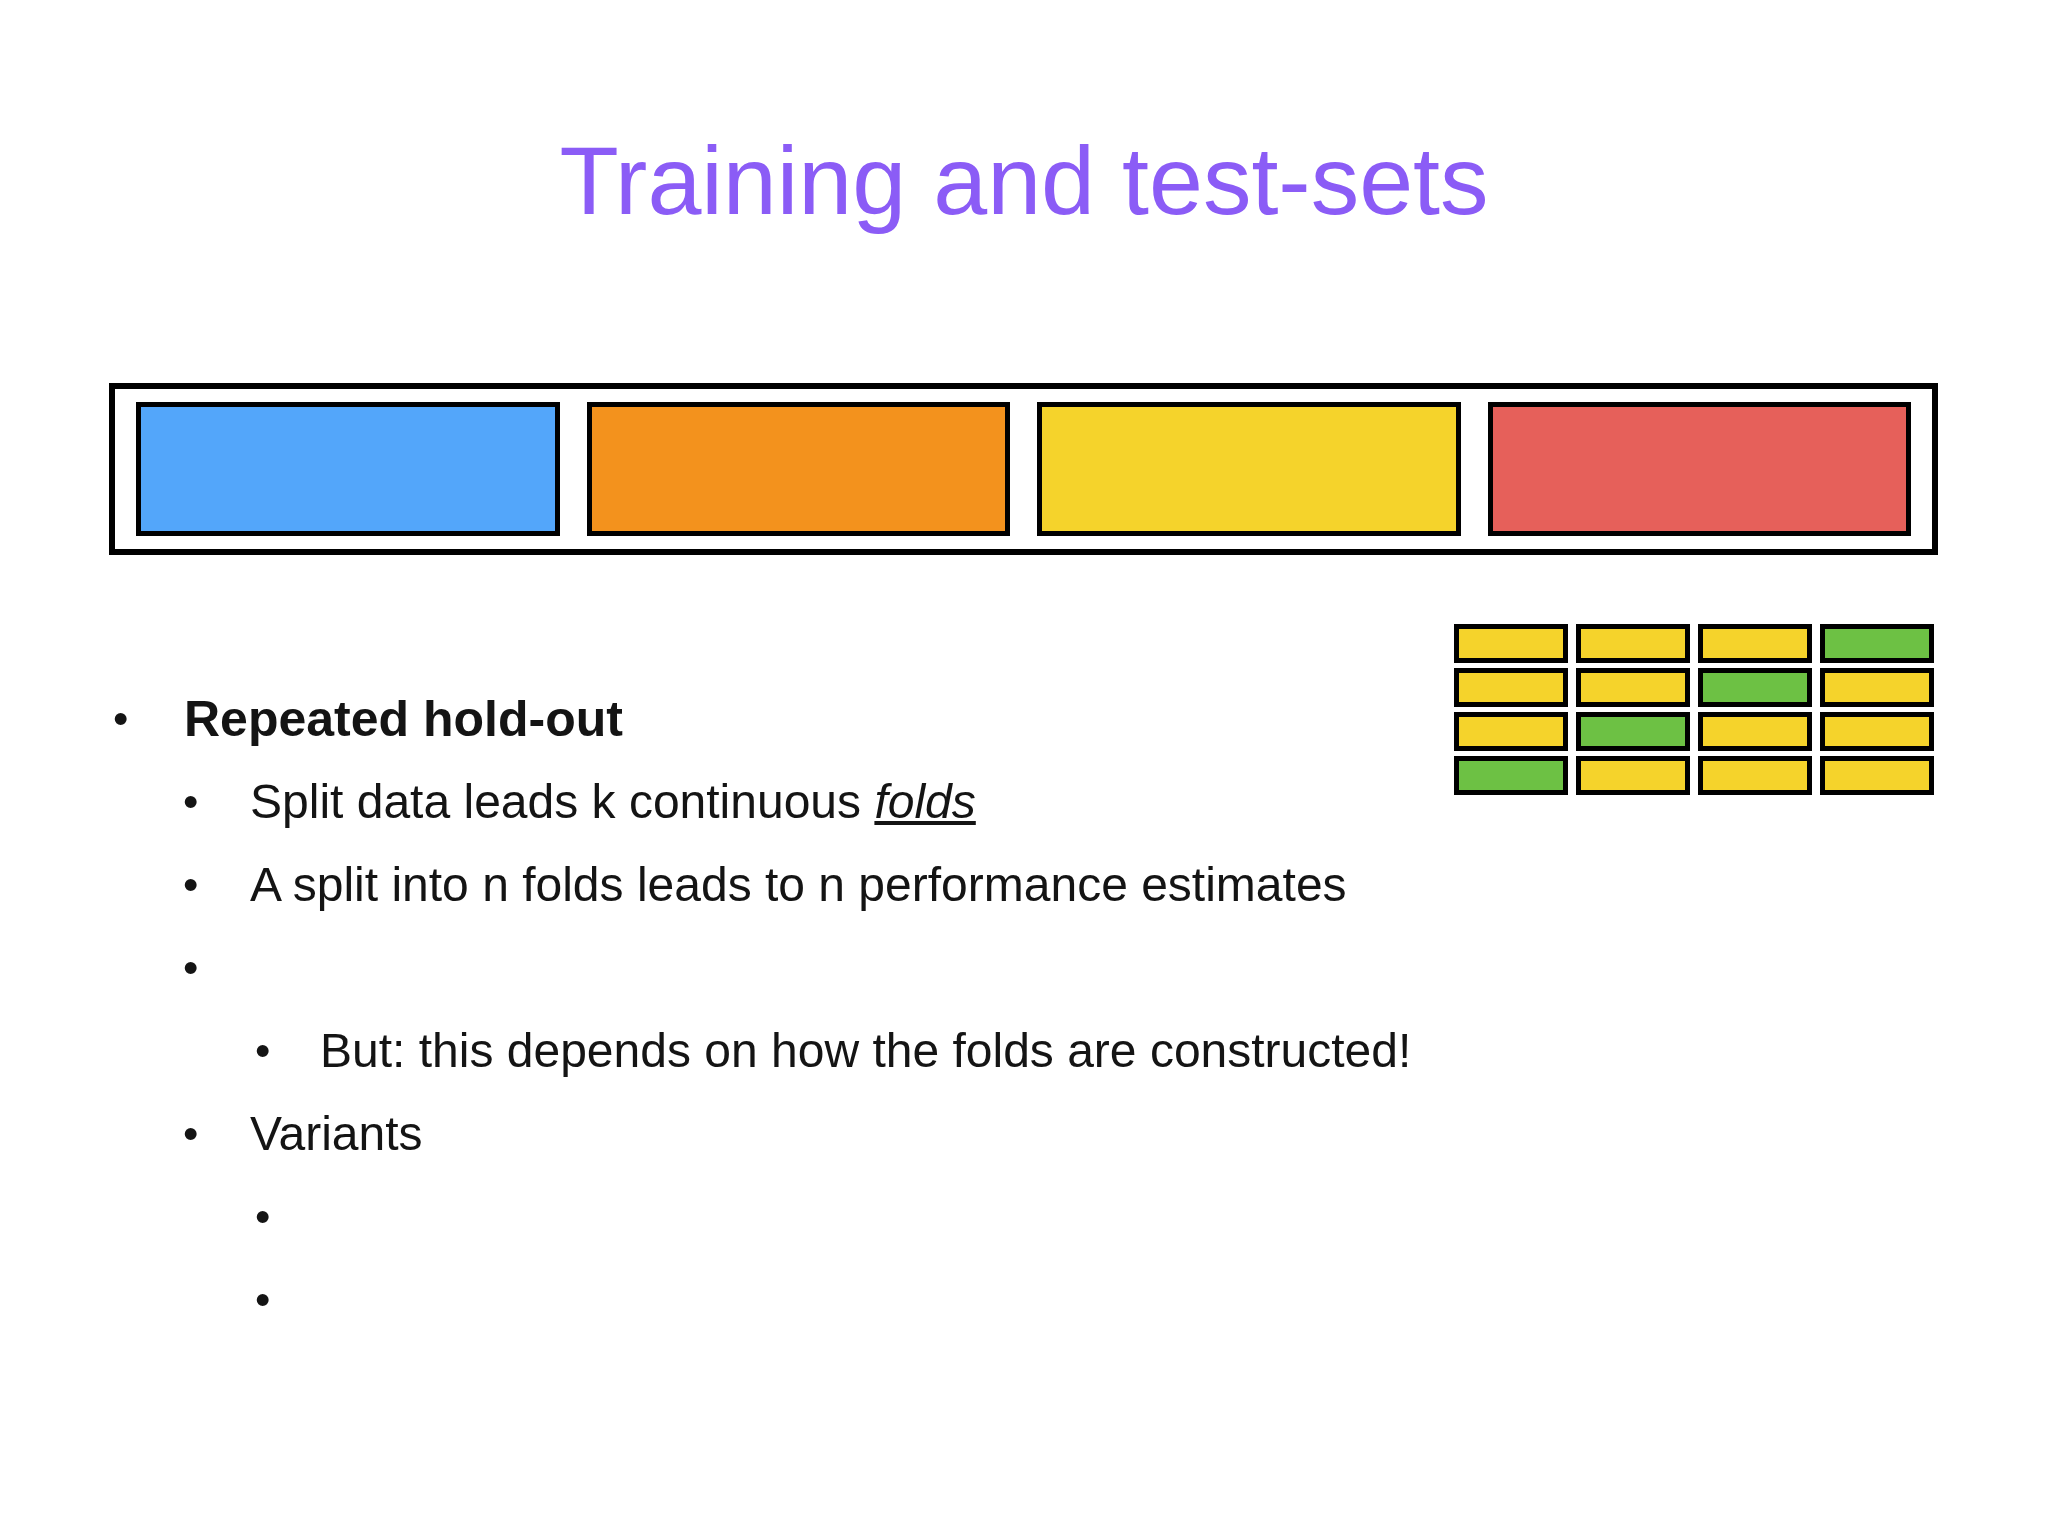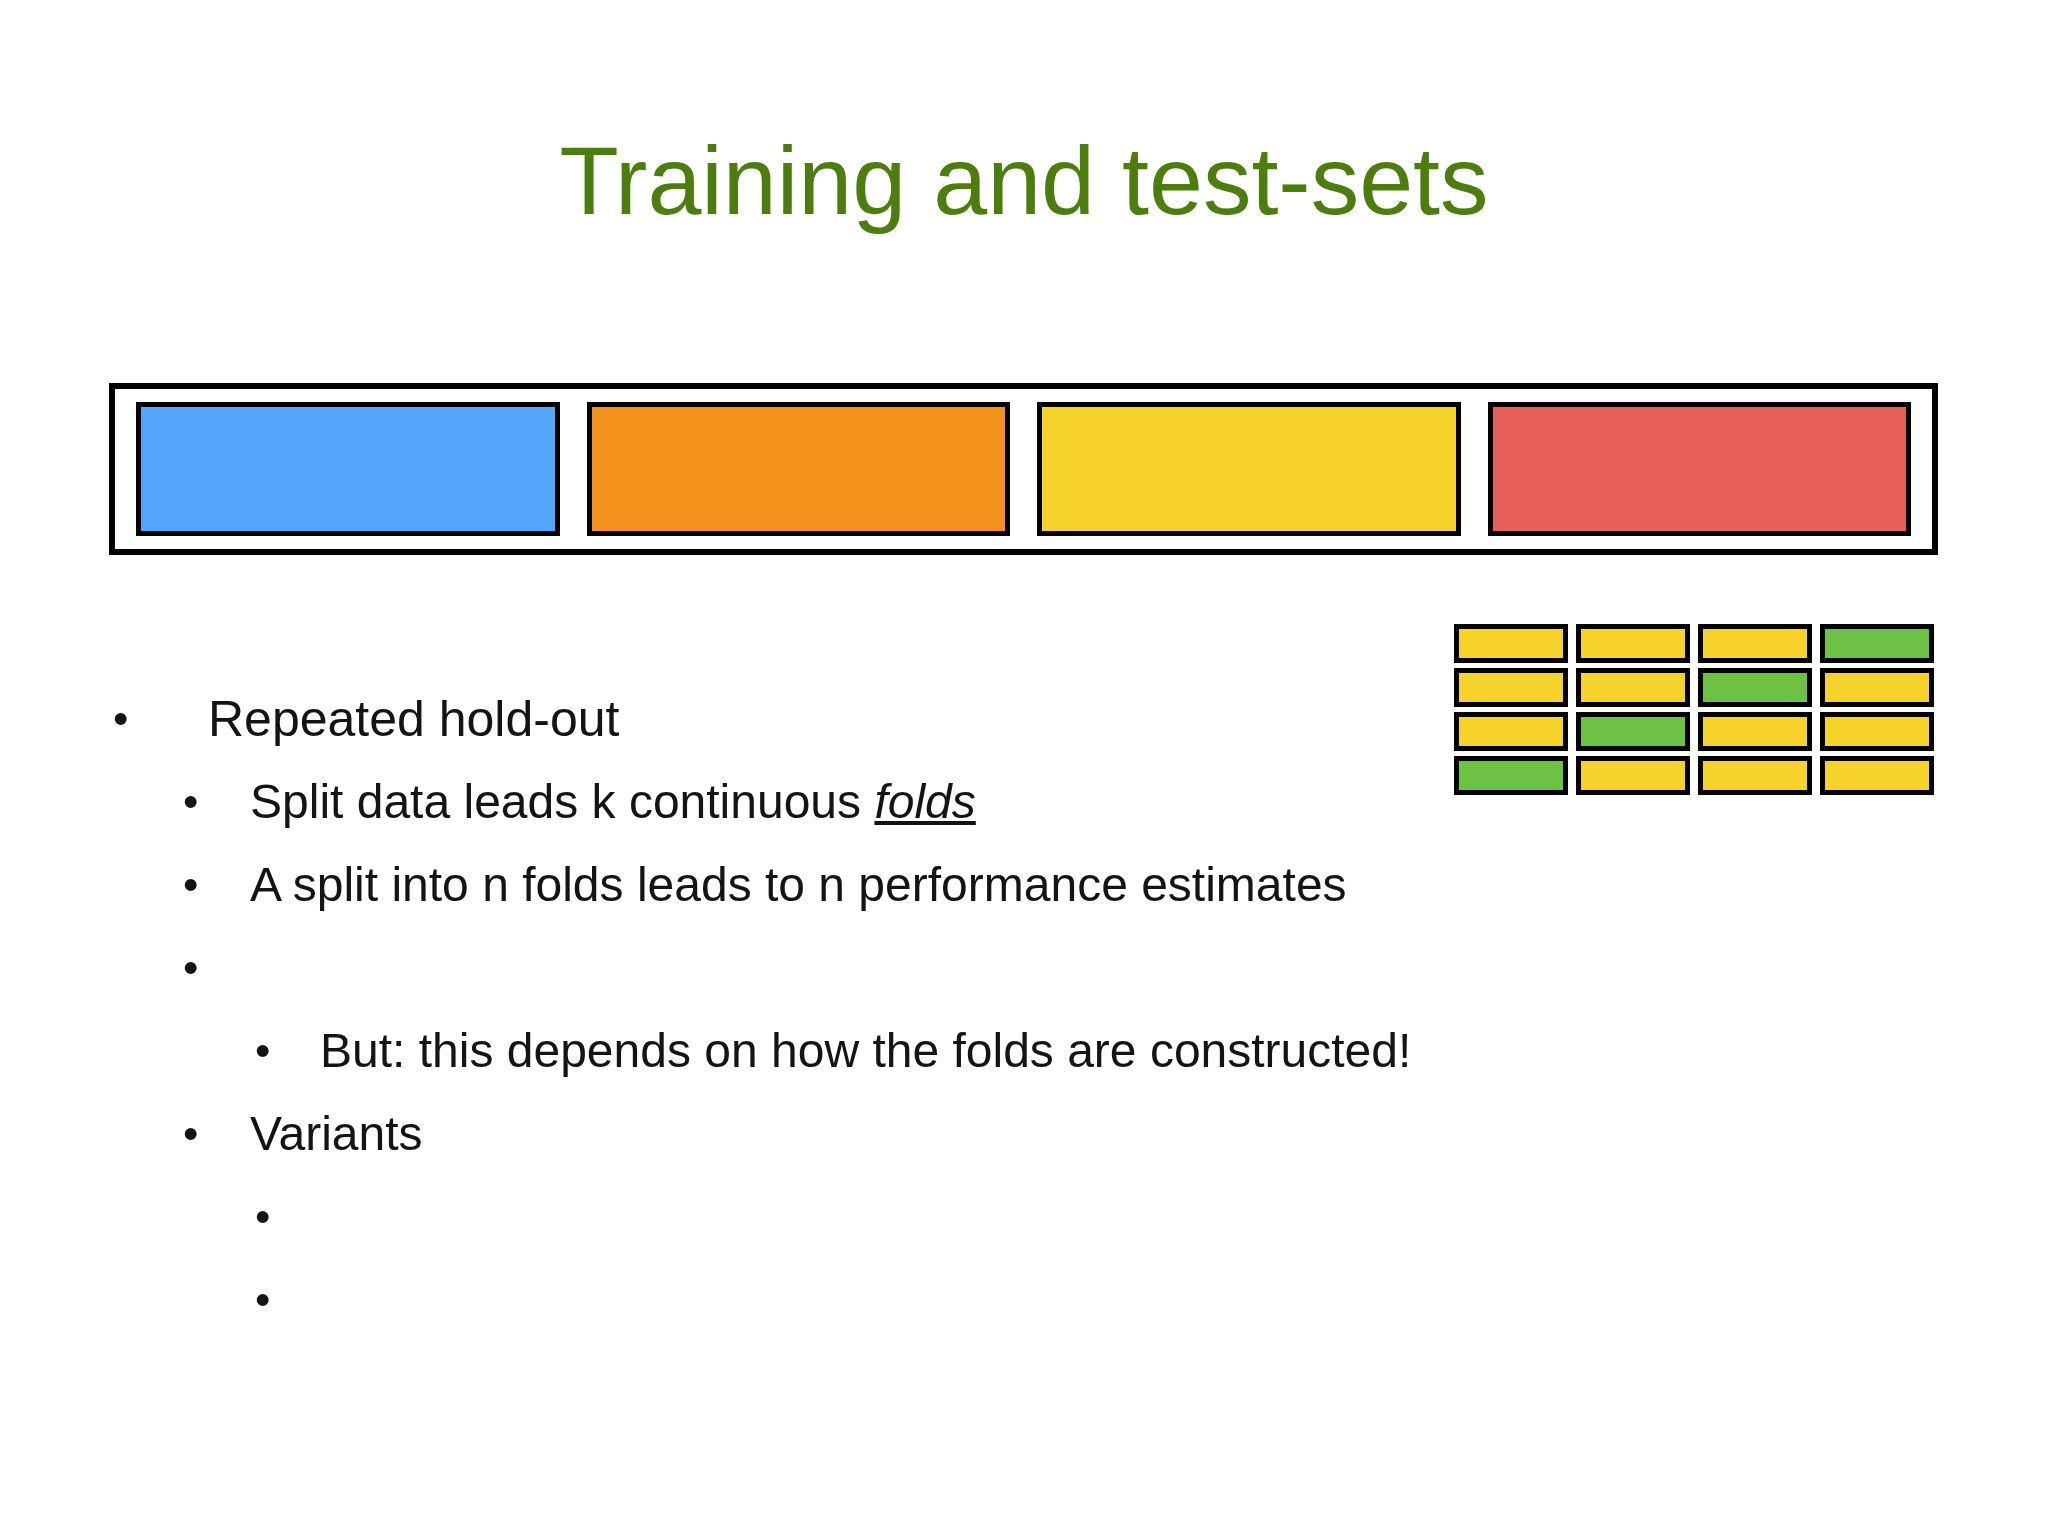--- a/index.html
+++ b/index.html
@@ -21,21 +21,21 @@
   .title {
     position: absolute;
     top: 132px;
     left: 0;
     width: 100%;
     margin: 0;
     text-align: center;
     font-size: 97px;
     font-weight: 400;
     line-height: 1.0;
-    color: #4d7c0f;
+    color: #8b5cf6;
     letter-spacing: 0px;
   }
 
   
   .fold-bar {
     position: absolute;
     left: 109px;
     top: 383px;
     width: 1829px;
     height: 172px;
@@ -131,21 +131,21 @@
       <div class="grid-cell" style="background: rgb(245, 211, 43); border-color: rgb(0, 0, 0);"></div>
       <div class="grid-cell" style="background: rgb(245, 211, 43); border-color: rgb(0, 0, 0);"></div>
       <div class="grid-cell" style="background: rgb(109, 193, 68); border-color: rgb(0, 0, 0);"></div>
       <div class="grid-cell" style="background: rgb(245, 211, 43); border-color: rgb(0, 0, 0);"></div>
       <div class="grid-cell" style="background: rgb(245, 211, 43); border-color: rgb(0, 0, 0);"></div>
       <div class="grid-cell" style="background: rgb(245, 211, 43); border-color: rgb(0, 0, 0);"></div>
     </div>
   <ul class="bullet-list">
       <li class="lv1">
         <span class="marker">•</span>
-        <span class="text"><span style="font-weight: 400; margin-left: 24px;">Repeated hold-out</span></span>
+        <span class="text"><span style="font-weight: 700;">Repeated hold-out</span></span>
       </li>
       <li class="lv2">
         <span class="marker">•</span>
         <span class="text"><span>Split data leads k continuous </span><span style="font-style: italic; text-decoration: underline;">folds</span></span>
       </li>
       <li class="lv2">
         <span class="marker">•</span>
         <span class="text"><span>A split into n folds leads to n performance estimates</span></span>
       </li>
       <li class="lv2">

